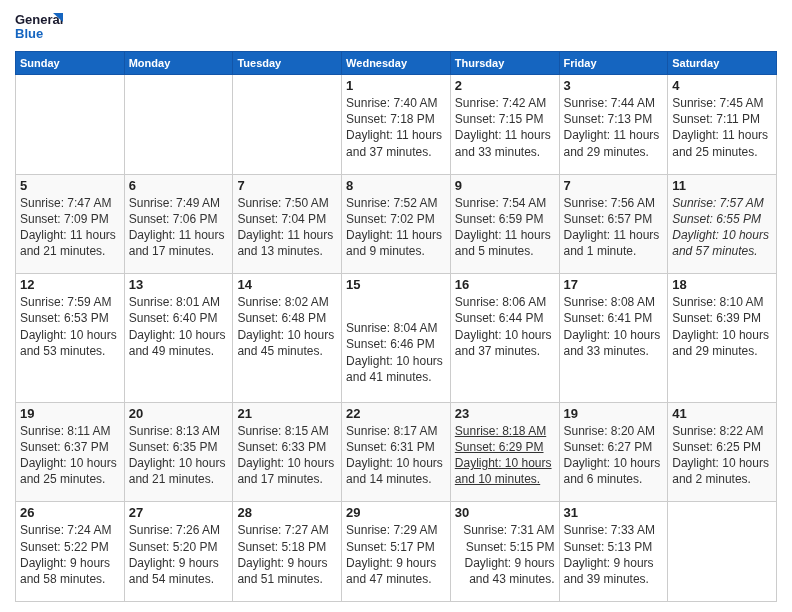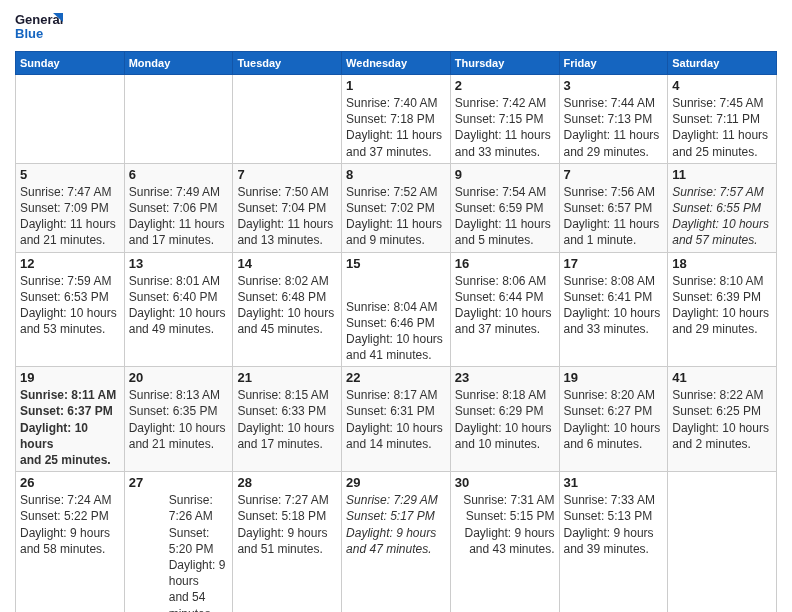--- a/index.html
+++ b/index.html
@@ -248,21 +248,21 @@
             <span class="day-num">18</span>
             <div class="day-info" style="white-space: pre-line;">Sunrise: 8:10 AM
 Sunset: 6:39 PM
 Daylight: 10 hours
 and 29 minutes.</div>
           </td>
         </tr>
         <tr>
           <td>
             <span class="day-num">19</span>
-            <div class="day-info" style="white-space: pre-line; font-weight: bold;">Sunrise: 8:11 AM
+            <div class="day-info" style="white-space: pre-line;">Sunrise: 8:11 AM
 Sunset: 6:37 PM
 Daylight: 10 hours
 and 25 minutes.</div>
           </td>
           <td>
             <span class="day-num">20</span>
             <div class="day-info" style="white-space: pre-line;">Sunrise: 8:13 AM
 Sunset: 6:35 PM
 Daylight: 10 hours
 and 21 minutes.</div>
@@ -276,21 +276,21 @@
           </td>
           <td>
             <span class="day-num">22</span>
             <div class="day-info" style="white-space: pre-line;">Sunrise: 8:17 AM
 Sunset: 6:31 PM
 Daylight: 10 hours
 and 14 minutes.</div>
           </td>
           <td>
             <span class="day-num">23</span>
-            <div class="day-info" style="white-space: pre-line;">Sunrise: 8:18 AM
+            <div class="day-info" style="white-space: pre-line; text-decoration: underline;">Sunrise: 8:18 AM
 Sunset: 6:29 PM
 Daylight: 10 hours
 and 10 minutes.</div>
           </td>
           <td>
             <span class="day-num">19</span>
             <div class="day-info" style="white-space: pre-line;">Sunrise: 8:20 AM
 Sunset: 6:27 PM
 Daylight: 10 hours
 and 6 minutes.</div>
@@ -306,35 +306,35 @@
         <tr>
           <td>
             <span class="day-num">26</span>
             <div class="day-info" style="white-space: pre-line;">Sunrise: 7:24 AM
 Sunset: 5:22 PM
 Daylight: 9 hours
 and 58 minutes.</div>
           </td>
           <td>
             <span class="day-num">27</span>
-            <div class="day-info" style="white-space: pre-line; margin-left: 40px;">Sunrise: 7:26 AM
+            <div class="day-info" style="white-space: pre-line;">Sunrise: 7:26 AM
 Sunset: 5:20 PM
 Daylight: 9 hours
 and 54 minutes.</div>
           </td>
           <td>
             <span class="day-num">28</span>
             <div class="day-info" style="white-space: pre-line;">Sunrise: 7:27 AM
 Sunset: 5:18 PM
 Daylight: 9 hours
 and 51 minutes.</div>
           </td>
           <td>
             <span class="day-num">29</span>
-            <div class="day-info" style="white-space: pre-line; font-style: italic;">Sunrise: 7:29 AM
+            <div class="day-info" style="white-space: pre-line;">Sunrise: 7:29 AM
 Sunset: 5:17 PM
 Daylight: 9 hours
 and 47 minutes.</div>
           </td>
           <td>
             <span class="day-num">30</span>
             <div class="day-info" style="white-space: pre-line; text-align: right;">Sunrise: 7:31 AM
 Sunset: 5:15 PM
 Daylight: 9 hours
 and 43 minutes.</div>

